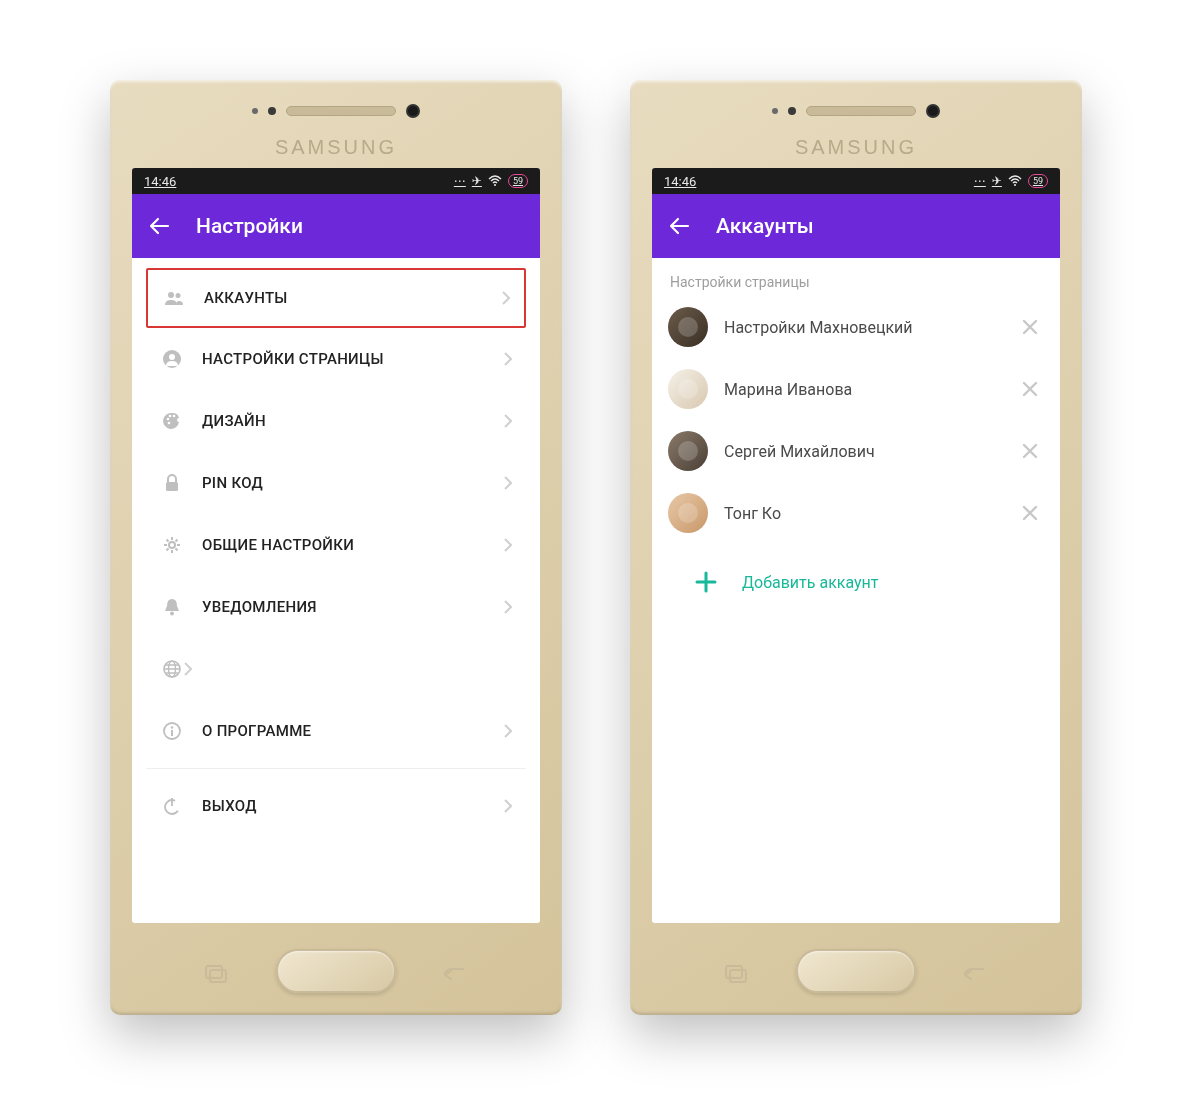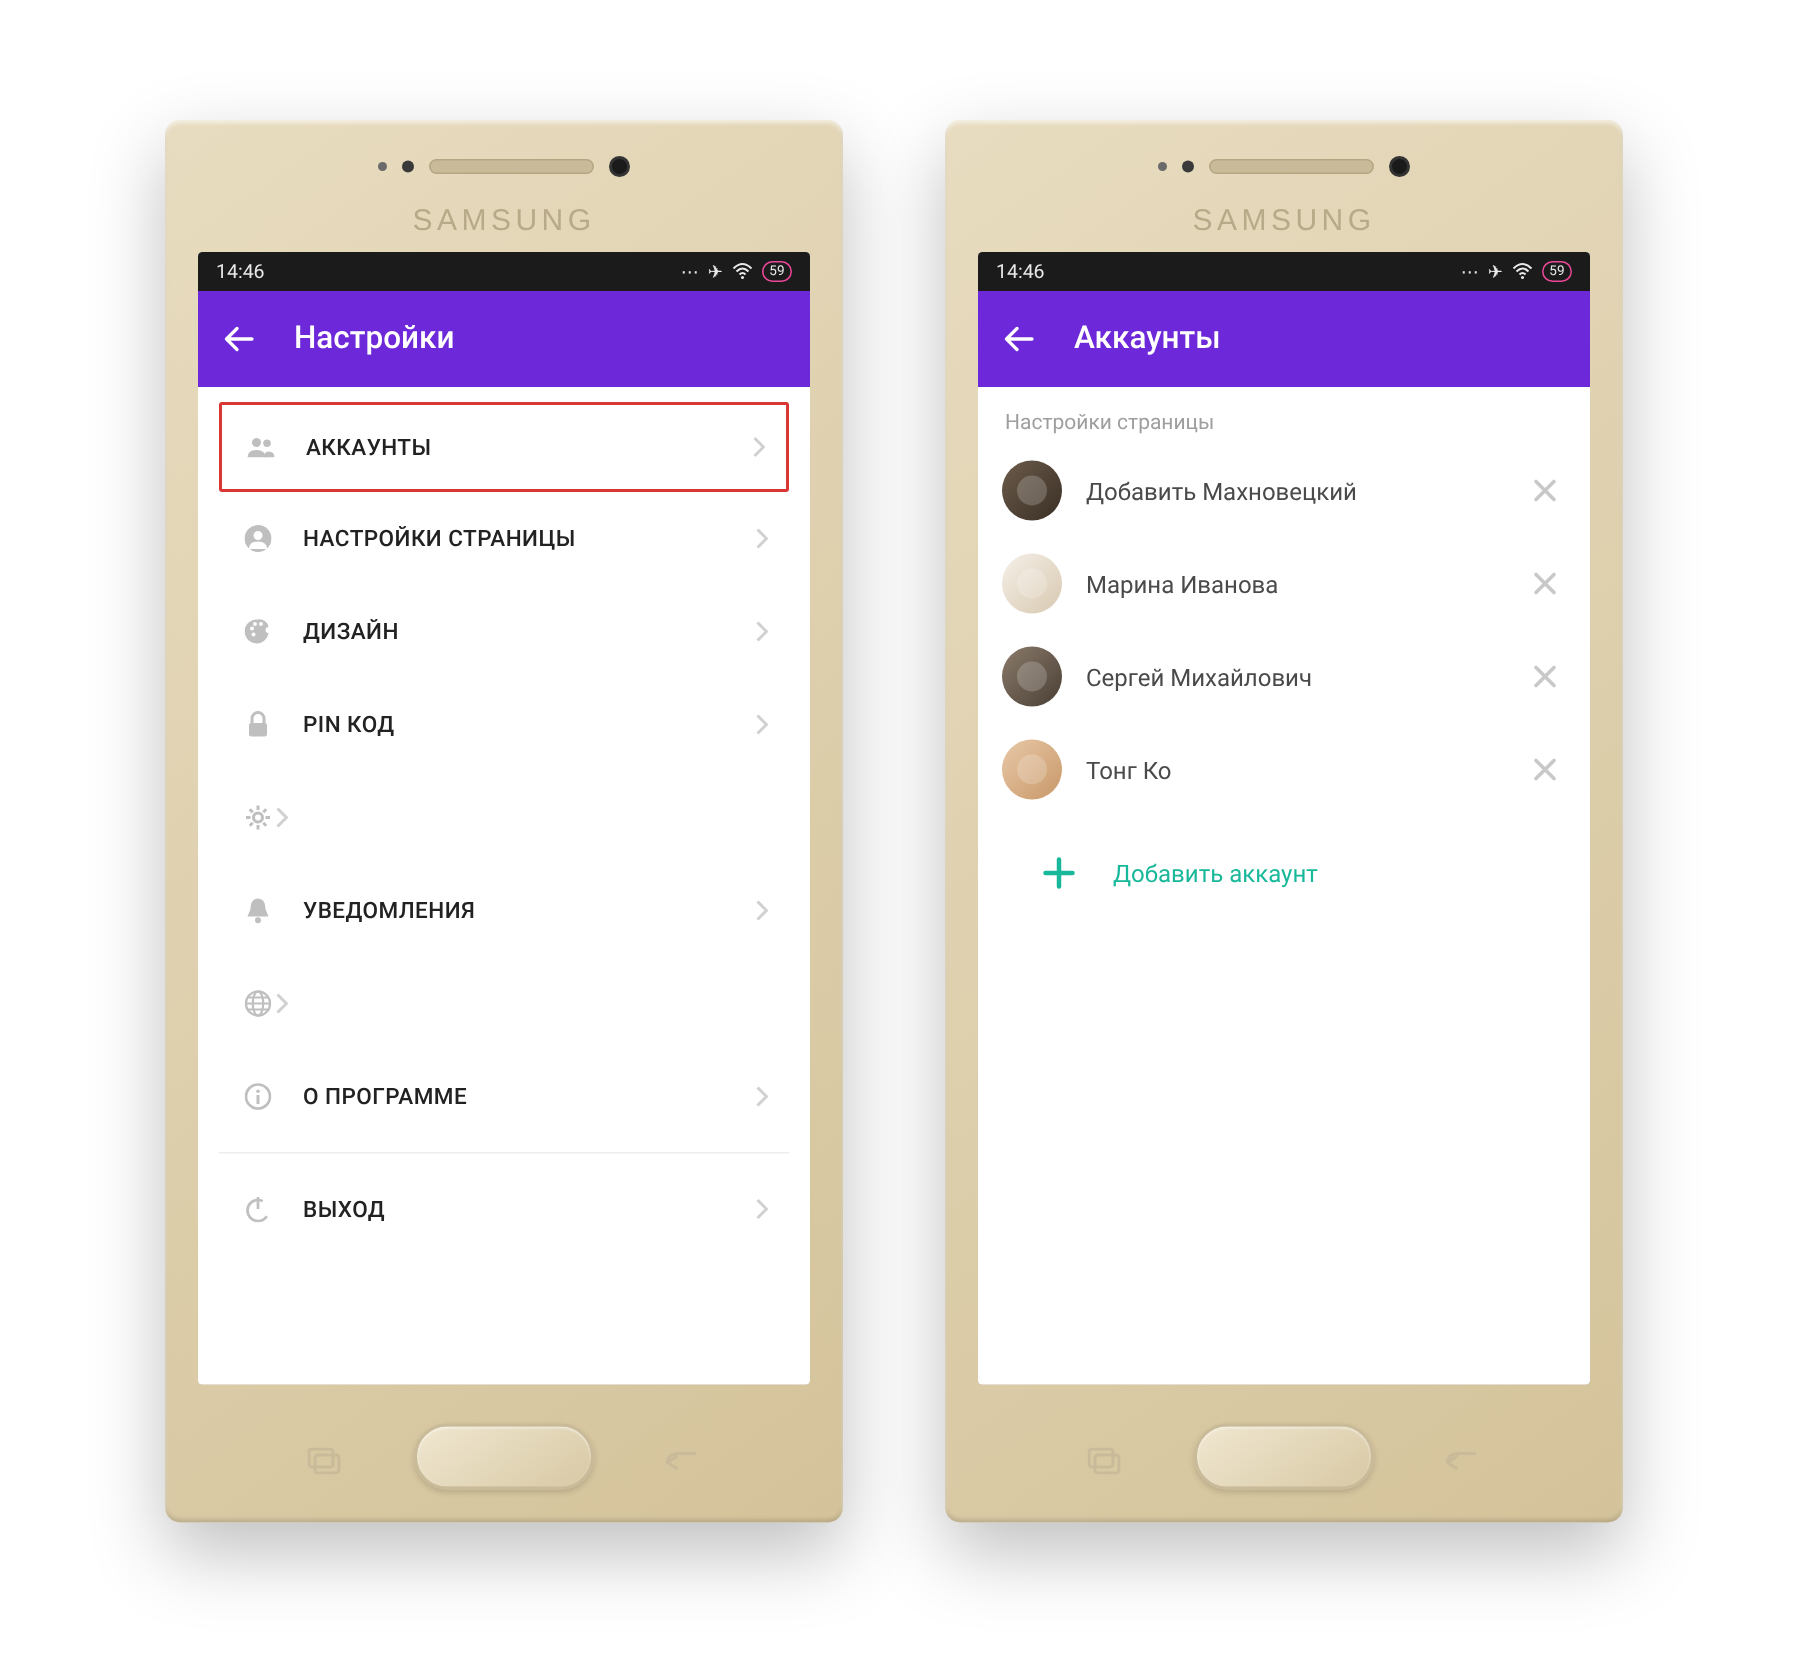--- a/index.html
+++ b/index.html
@@ -84,20 +84,21 @@
 
   .statusbar {
     height: 26px;
     background: #1b1b1b;
     color: #e8e8e8;
     display: flex;
     justify-content: space-between;
     align-items: center;
     padding: 0 12px;
     font-size: 13px;
+    text-decoration: underline;
   }
   .status-icons { display: flex; align-items: center; gap: 6px; font-size: 12px; }
   .battery {
     border: 1px solid #ec4899;
     border-radius: 7px;
     padding: 0 4px;
     font-size: 9px;
     line-height: 12px;
   }
 
@@ -346,20 +347,21 @@
             </span>
         </div>
 
         <div class="settings-item">
           <span class="icon">
             <svg width="18" height="18" viewBox="0 0 18 18">
                 <circle cx="9" cy="9" r="3" fill="none" stroke="#bfbfbf" stroke-width="2"></circle>
                 <path d="M9 1v3M9 14v3M1 9h3M14 9h3M3.5 3.5l2 2M12.5 12.5l2 2M14.5 3.5l-2 2M5.5 12.5l-2 2" stroke="#bfbfbf" stroke-width="2"></path>
               </svg>
           </span>
+          <span class="label">ОБЩИЕ НАСТРОЙКИ</span>
           <span class="chev">
               <svg width="8" height="14" viewBox="0 0 8 14">
                 <path d="M1 1 L7 7 L1 13" stroke="#d0d0d0" stroke-width="2" fill="none"></path>
               </svg>
             </span>
         </div>
 
         <div class="settings-item">
           <span class="icon">
             <svg width="16" height="18" viewBox="0 0 16 18">
@@ -470,21 +472,21 @@
           </svg>
       </span>
       <span class="title">Аккаунты</span>
     </div>
 
     <div class="content">
       <div class="section-header">Настройки страницы</div>
 
       <div class="account-item">
         <div class="avatar a1"></div>
-        <span class="account-name">Добавить Махновецкий</span>
+        <span class="account-name">Настройки Махновецкий</span>
         <span class="remove-x">
           <svg width="16" height="16" viewBox="0 0 16 16">
               <path d="M2 2 L14 14 M14 2 L2 14" stroke="#c8c8c8" stroke-width="2.4" stroke-linecap="round"></path>
             </svg>
         </span>
       </div>
 
       <div class="account-item">
         <div class="avatar a2"></div>
         <span class="account-name">Марина Иванова</span>

